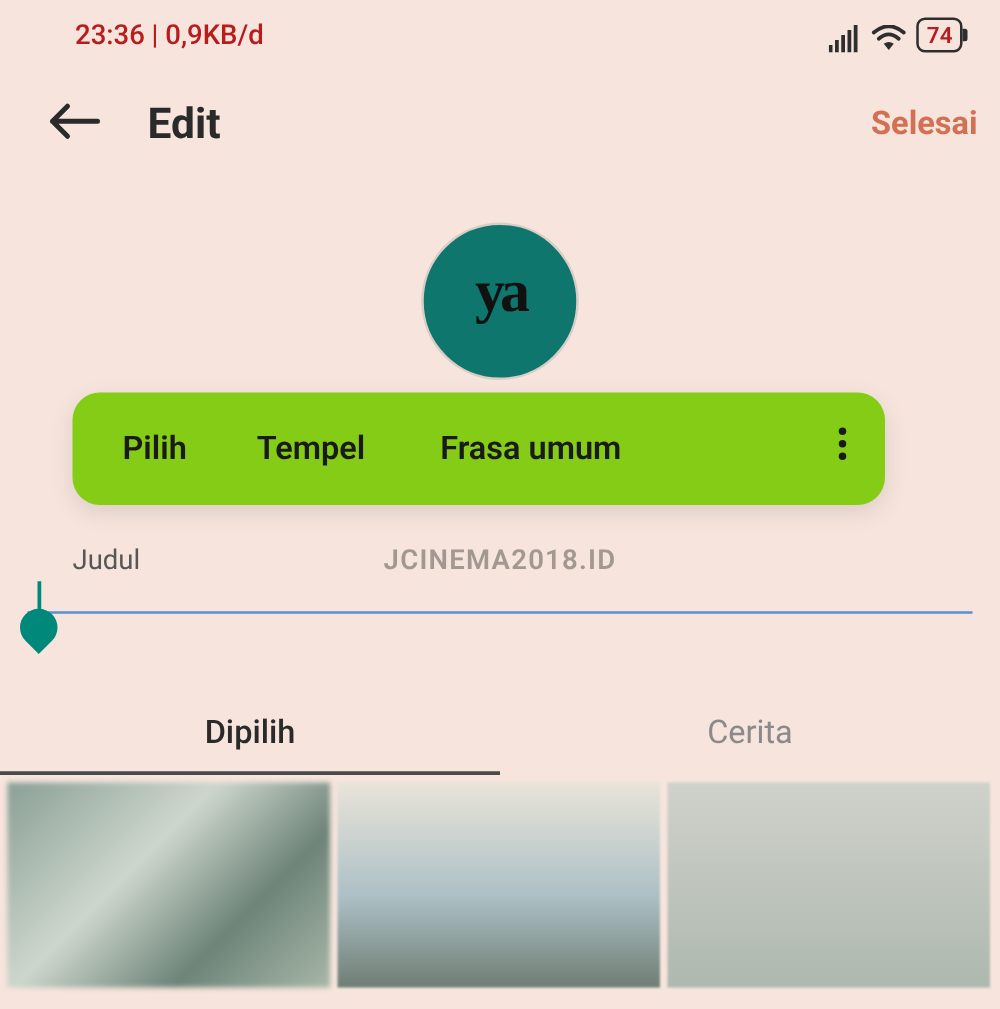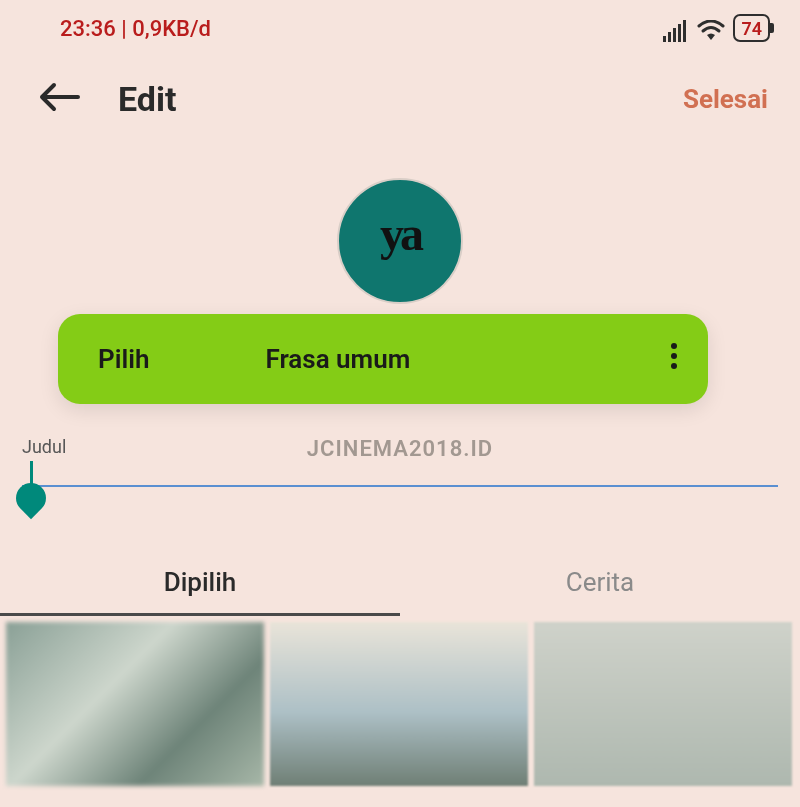--- a/index.html
+++ b/index.html
@@ -44,21 +44,21 @@
     background: #2e2e2e;
     border-radius: 0 2px 2px 0;
   }
   .signal-icon, .wifi-icon { display: inline-flex; }
 
   
   .app-header {
     height: 86px;
     display: flex;
     align-items: center;
-    padding: 0 32px 0 38px;
+    padding: 0 18px 0 38px;
   }
   .back-arrow { width: 56px; cursor: pointer; }
   .title {
     font-size: 34px;
     font-weight: 700;
     color: #2a2a2a;
     margin-left: 24px;
   }
   .save-btn {
     margin-left: auto;
@@ -124,24 +124,25 @@
     padding: 0 10px;
   }
 
   
   .field-wrap {
     margin-top: 132px;
     padding: 0 22px;
     position: relative;
   }
   .field-label {
-    font-size: 18px;
+    font-size: 22px;
     color: #575757;
     margin-bottom: 6px;
     display: block;
+    margin-left: 36px;
   }
   .watermark {
     position: absolute;
     left: 50%;
     top: 0;
     transform: translateX(-50%);
     font-size: 22px;
     font-weight: 600;
     color: #a29891;
     letter-spacing: 1px;
@@ -256,20 +257,21 @@
 
 <div class="avatar-wrap">
   <div class="avatar">
     <span class="avatar-inner">ya</span>
   </div>
 </div>
 
 <div class="context-menu">
   <span class="menu-item">Pilih</span>
   <span class="menu-spacer-1"></span>
+  <span class="menu-item">Tempel</span>
   <span class="menu-spacer-2"></span>
   <span class="menu-item">Frasa umum</span>
   <span class="menu-more">
     <svg width="8" height="28" viewBox="0 0 8 28">
       <circle cx="4" cy="4" r="3" fill="#1a1a1a"></circle>
       <circle cx="4" cy="14" r="3" fill="#1a1a1a"></circle>
       <circle cx="4" cy="24" r="3" fill="#1a1a1a"></circle>
     </svg>
   </span>
 </div>

